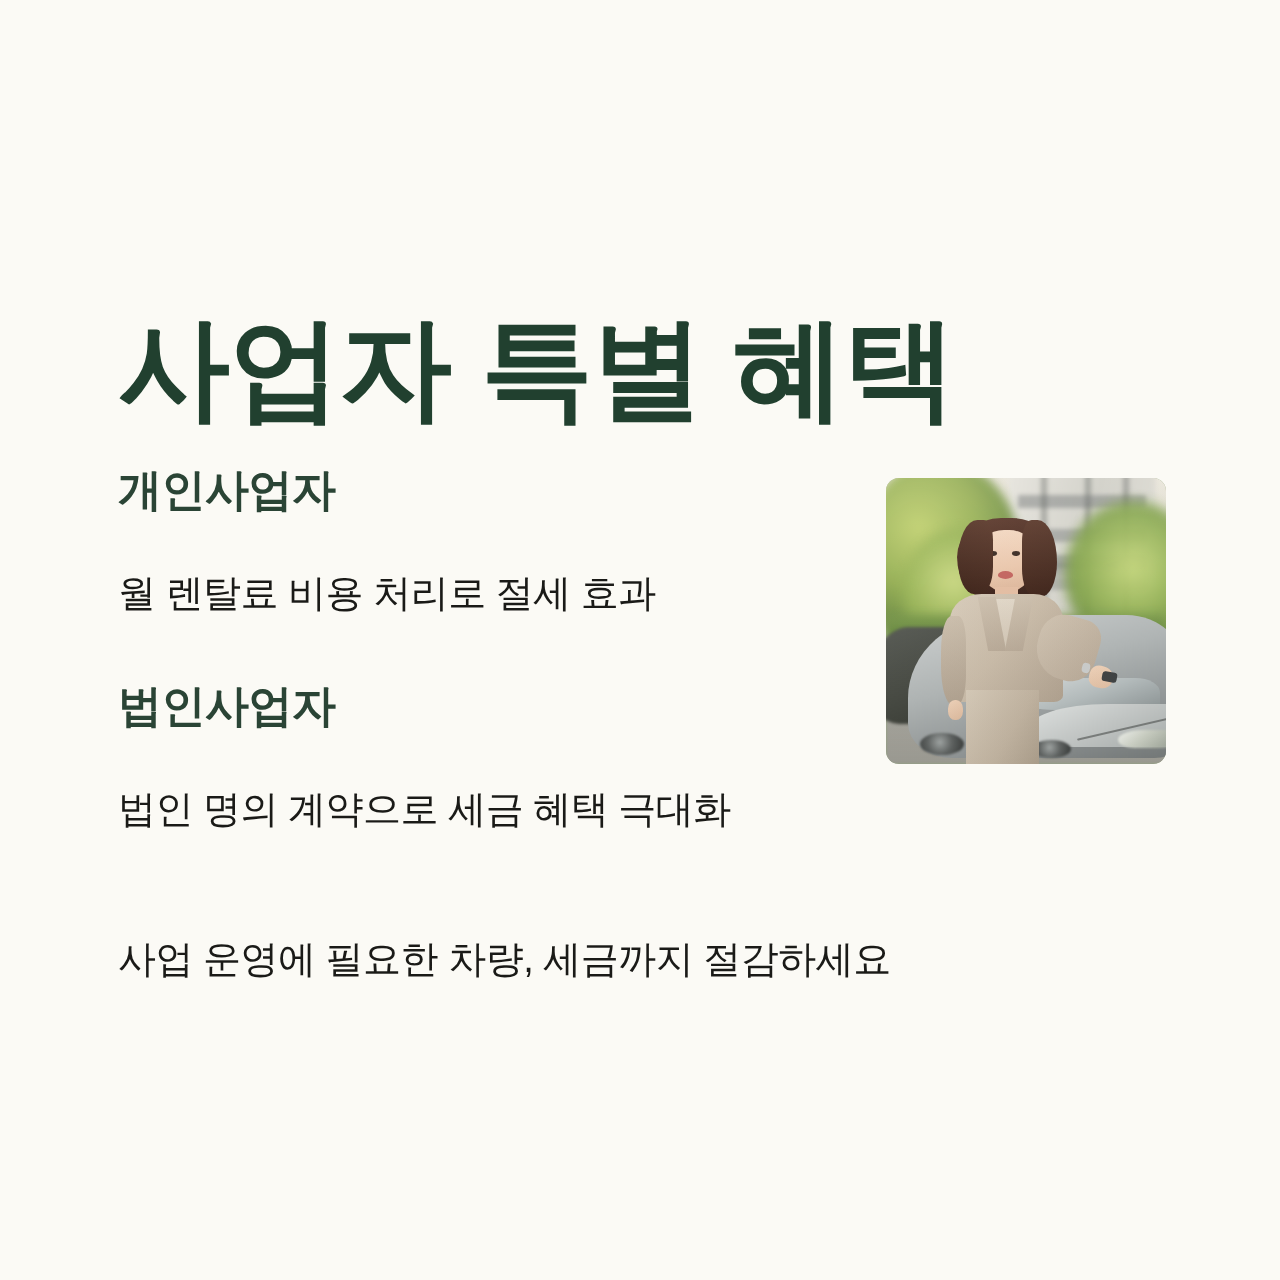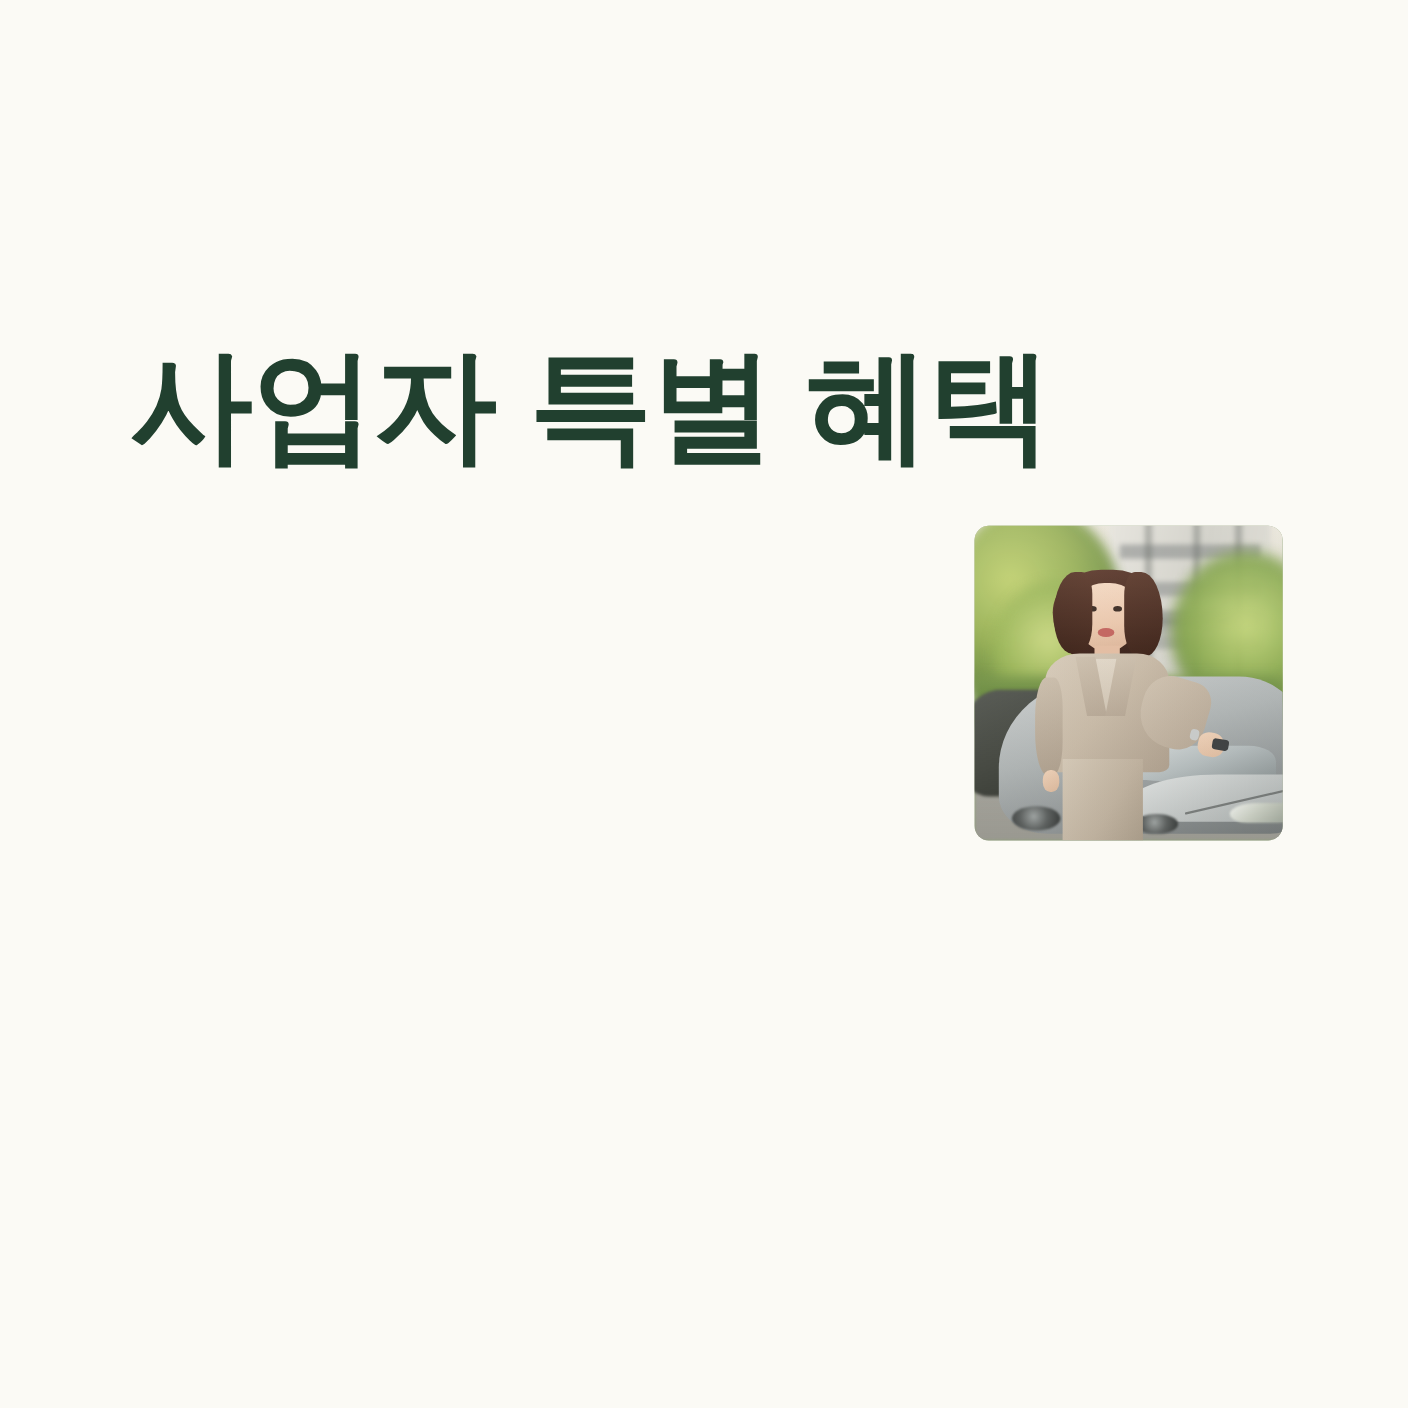--- a/index.html
+++ b/index.html
@@ -385,20 +385,40 @@
     pointer-events: none;
   }
 </style>
 </head>
 <body>
 
 <div class="slide">
 
   <h1 class="title">사업자 특별 혜택</h1>
 
+  <div class="content">
+
+    <h2 class="section-heading">개인사업자</h2>
+
+    <div class="gap-heading-to-body"></div>
+
+    <p class="section-body">월 렌탈료 비용 처리로 절세 효과</p>
+
+    <div class="gap-body-to-heading"></div>
+
+    <h2 class="section-heading">법인사업자</h2>
+
+    <div class="gap-heading-to-body"></div>
+
+    <p class="section-body">법인 명의 계약으로 세금 혜택 극대화</p>
+
+    <div class="gap-block-to-footer"></div>
+
+    <p class="footer-line">사업 운영에 필요한 차량, 세금까지 절감하세요</p>
+  </div>
 
   <div class="photo-frame" title="베이지색 정장을 입은 여성이 은색 승용차 옆에 서서 미소 짓고 있는 사진">
     <div class="photo">
 
       <div class="bg-sky"></div>
 
       <div class="bg-building">
         <div class="bld-col" style="left:22%"></div>
         <div class="bld-col" style="left:52%"></div>
         <div class="bld-col" style="left:78%"></div>

